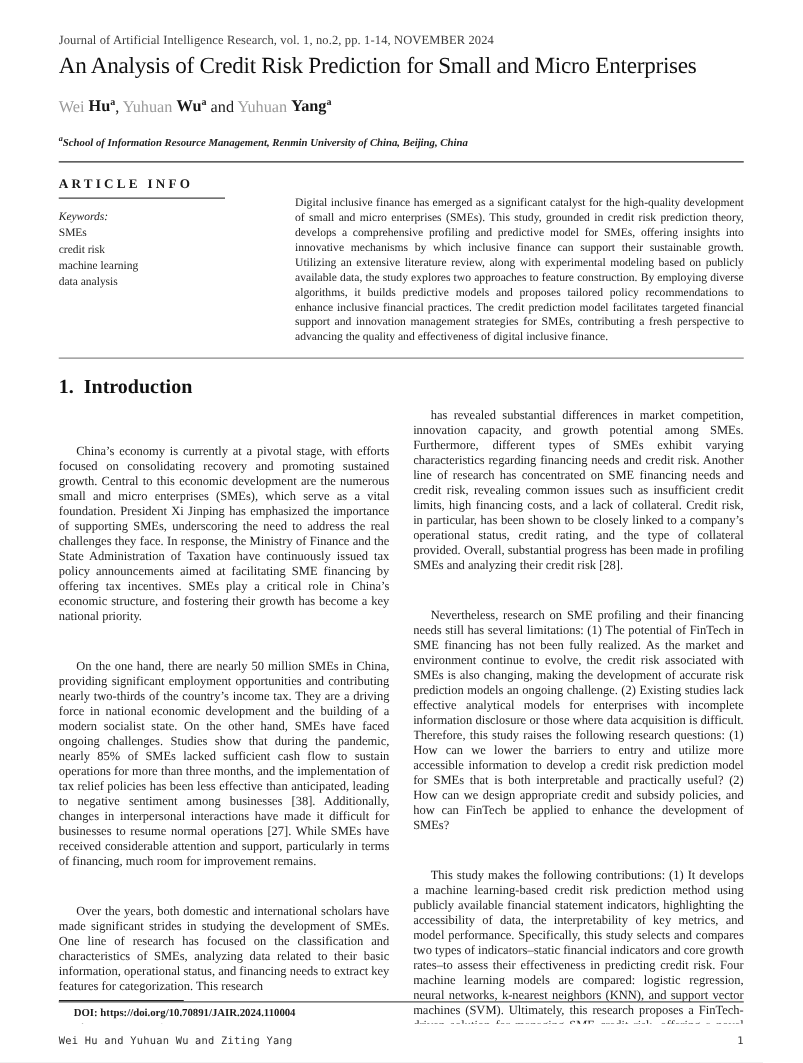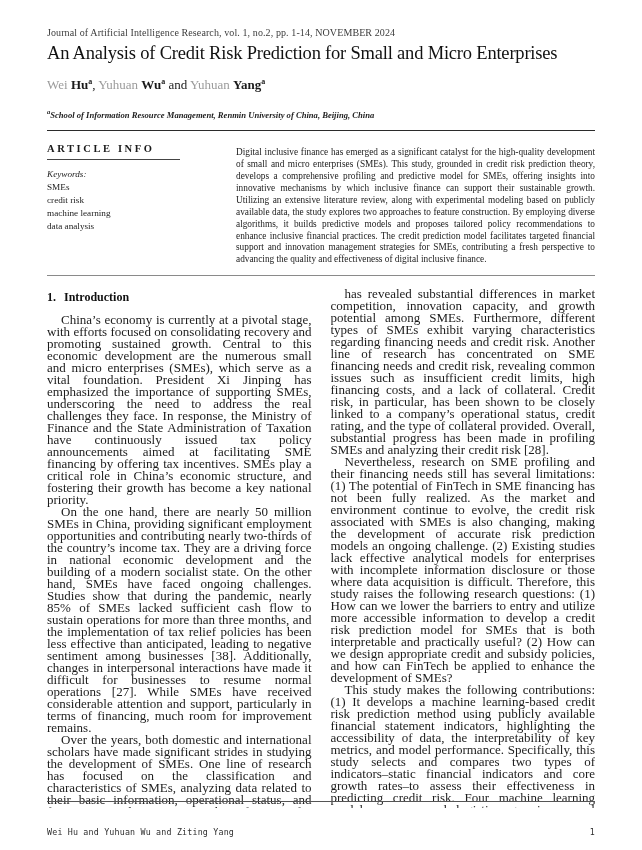--- a/index.html
+++ b/index.html
@@ -40,46 +40,47 @@
     font-size: 10.5px;
     font-weight: 700;
     letter-spacing: 2.6px;
     color: #1a1a1a;
     padding-bottom: 5px;
     border-bottom: 1.1px solid #444;
   }
   .keywords { margin-top: 8px; font-size: 9.2px; line-height: 13px; }
   .keywords-label { font-style: italic; }
   .abstract-text {
-    margin-top: 4px;
+    margin-top: 16px;
     font-size: 9.3px;
     line-height: 11.9px;
     text-align: justify;
     color: #1b1b1b;
   }
 
   
   .main-grid {
     display: grid;
     grid-template-columns: 1fr 1fr;
     column-gap: 19px;
     margin-top: 12px;
     height: 520px;
     overflow: hidden;
   }
   .col { overflow: hidden; display: flex; flex-direction: column; }
-  .section-heading { font-size: 12px; font-weight: 700; margin: 2px 0 9px 0; color: #111; }
+  .section-heading { font-size: 16px; font-weight: 700; margin: 2px 0 9px 0; color: #111; }
   .section-heading .num { margin-right: 8px; }
   .body-par {
-    font-size: 13px;
+    font-size: 10px;
     line-height: 12px;
     text-align: justify;
     text-indent: 14px;
     color: #1c1c1c;
     hyphens: auto;
+    margin-top: 28px;
     -webkit-hyphens: auto;
   }
 
   
   .footnote { margin-top: auto; padding-top: 4px; }
   .footnote-rule { border: 0; border-top: 1.3px solid #1a1a1a; width: 100px; margin-bottom: 4px; }
   .footnote-line { font-size: 8.6px; line-height: 11.3px; text-indent: 12px; color: #1c1c1c; font-weight: 600; }
   .footnote-line .mono-url {
     font-family: "DejaVu Sans Mono", monospace;
     font-size: 7.2px;

